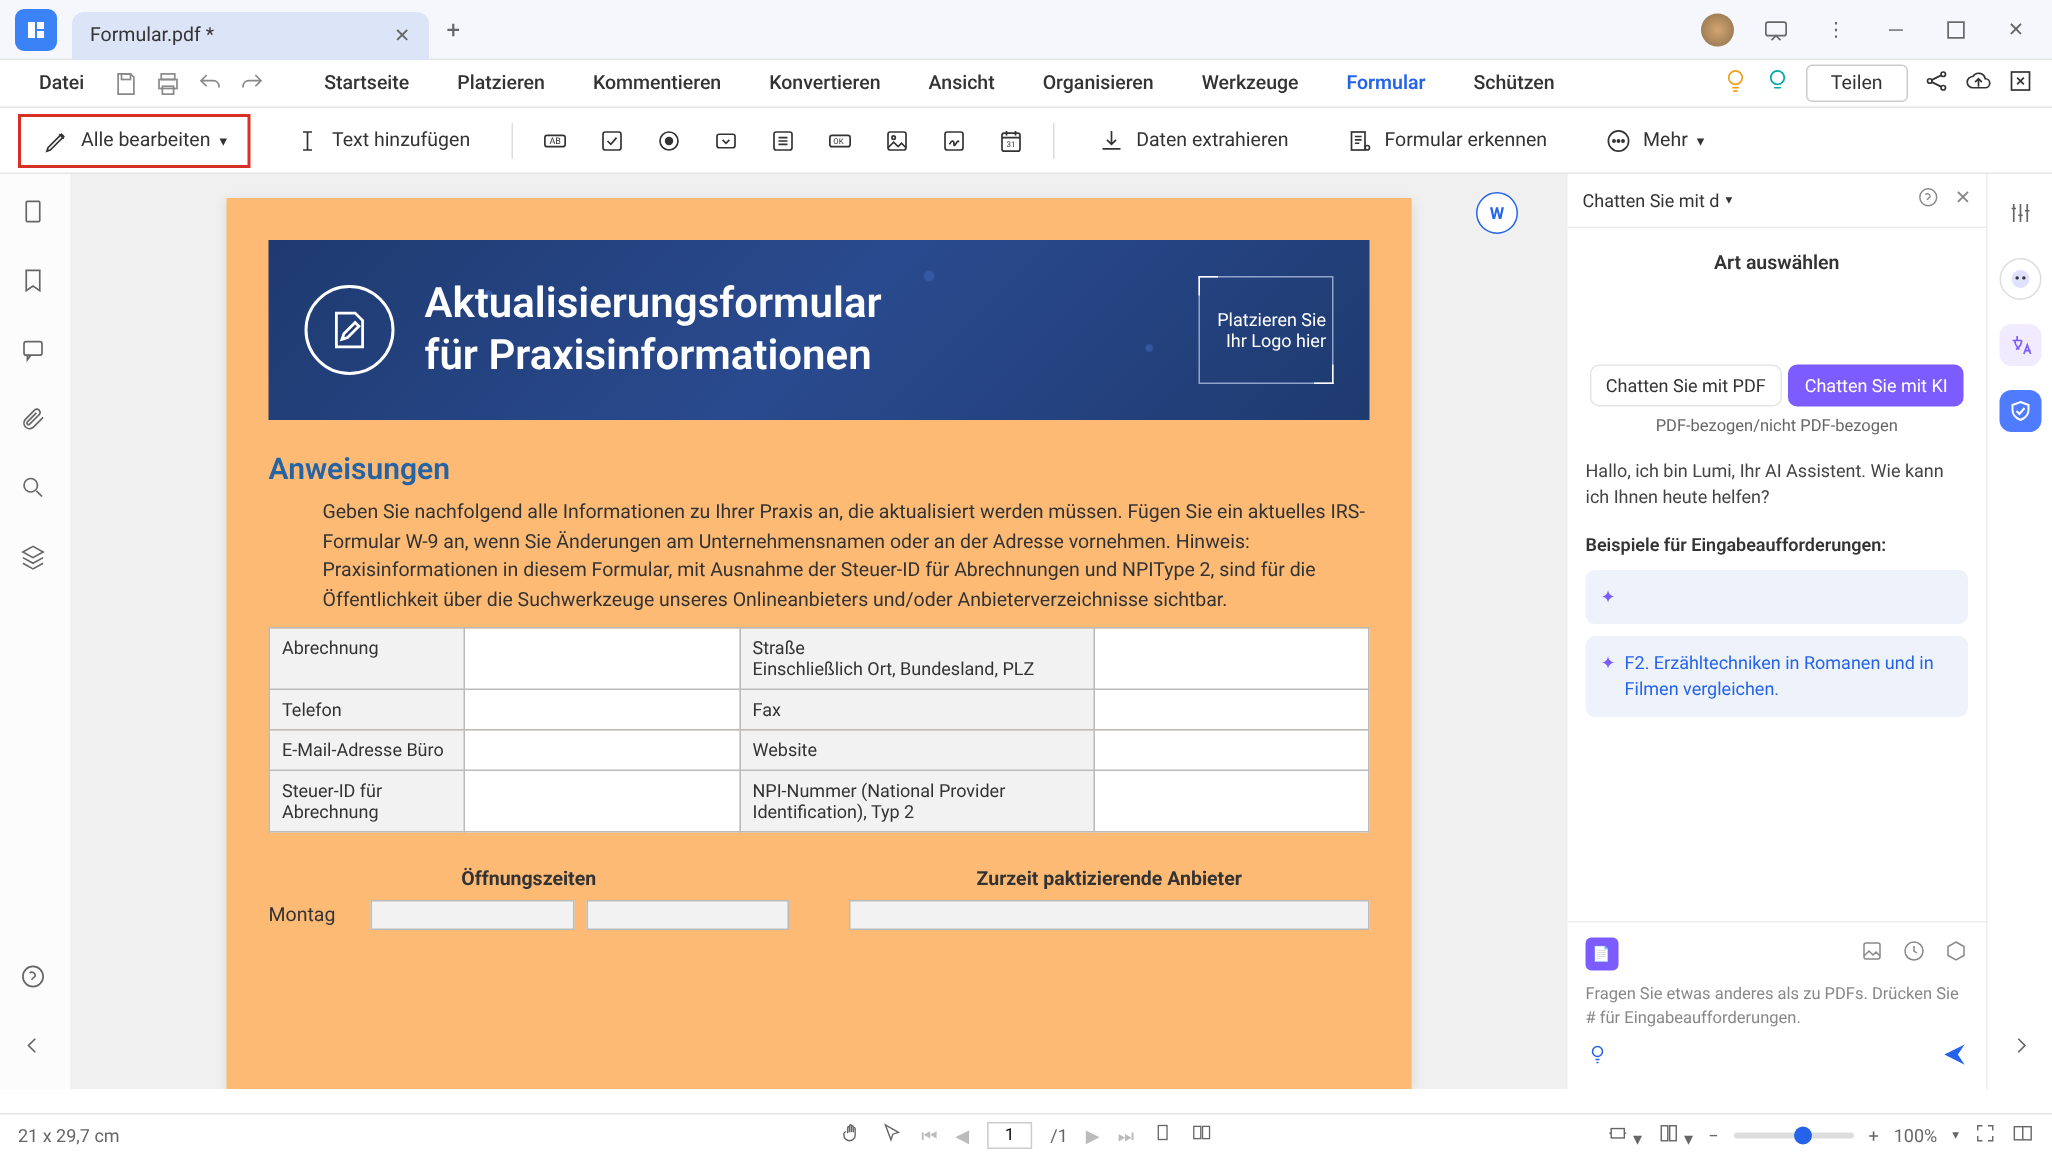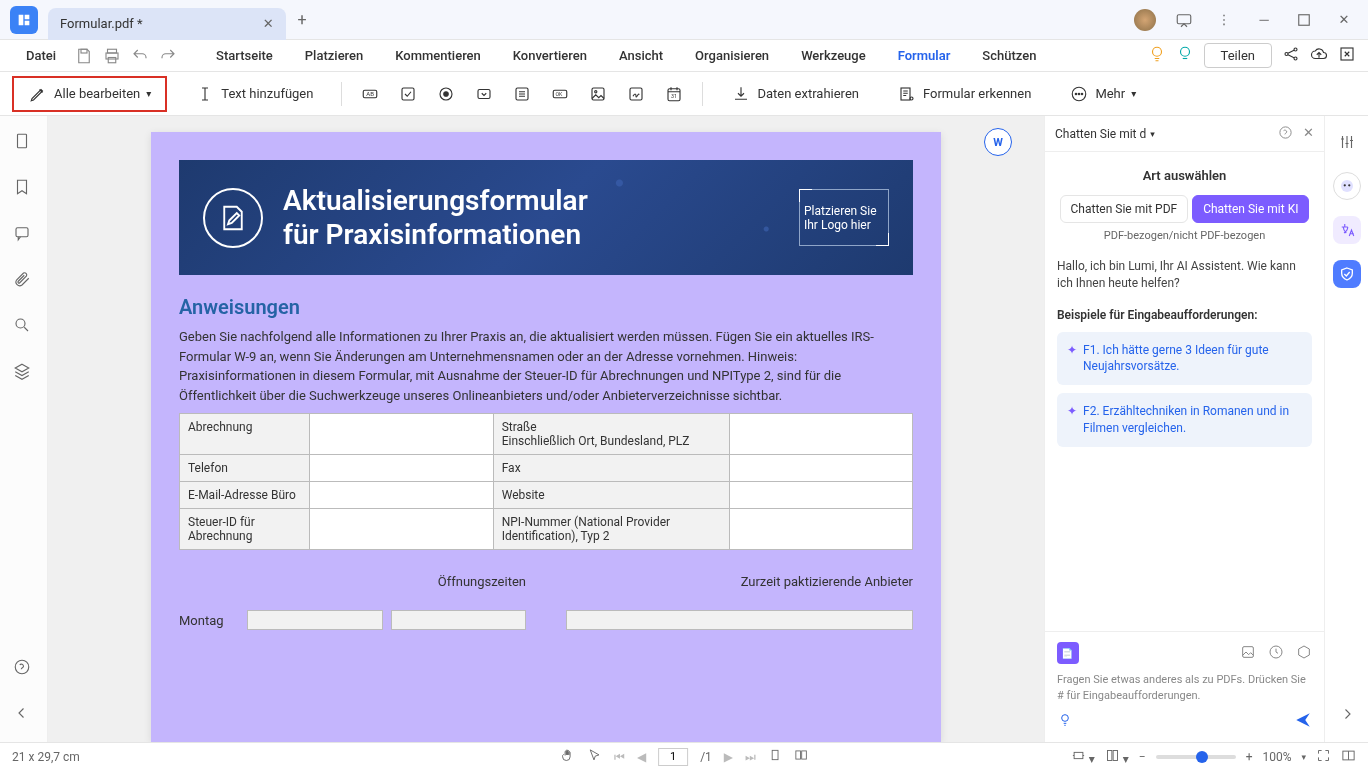--- a/index.html
+++ b/index.html
@@ -23,66 +23,66 @@
 .toolbar { height: 44px; display: flex; align-items: center; padding: 0 12px; gap: 18px; border-bottom: 1px solid #e5e5e5; }
 .tool-btn { display: flex; align-items: center; gap: 6px; padding: 6px 10px; cursor: pointer; }
 .tool-btn.highlighted { border: 2px solid #d93025; padding: 6px 14px; }
 .tool-icon { width: 20px; height: 20px; display: flex; align-items: center; justify-content: center; }
 .tool-sep { width: 1px; height: 24px; background: #ddd; }
 .main-area { flex: 1; display: flex; overflow: hidden; }
 .left-sidebar { width: 48px; background: #fcfcfc; border-right: 1px solid #eee; display: flex; flex-direction: column; align-items: center; padding-top: 16px; gap: 24px; }
 .left-sidebar .side-btn { width: 22px; height: 22px; color: #666; cursor: pointer; }
 .left-sidebar .bottom { margin-top: auto; padding-bottom: 16px; display: flex; flex-direction: column; gap: 24px; }
 .doc-area { flex: 1; background: #f0f0f0; display: flex; justify-content: center; overflow-y: auto; position: relative; padding-top: 16px; }
-.page { width: 790px; background: #c4b5fd; box-shadow: 0 2px 8px rgba(0,0,0,0.1); padding: 28px; }
+.page { width: 790px; background: #fdba74; box-shadow: 0 2px 8px rgba(0,0,0,0.1); padding: 28px; }
 .page-header { background: linear-gradient(135deg, #1e3a6f 0%, #2a4a8f 50%, #1e3a6f 100%); background-image: radial-gradient(circle at 20% 30%, rgba(100,150,255,0.3) 2px, transparent 3px), radial-gradient(circle at 60% 20%, rgba(100,150,255,0.2) 3px, transparent 4px), radial-gradient(circle at 80% 60%, rgba(100,150,255,0.25) 2px, transparent 3px), linear-gradient(135deg, #1e3a6f 0%, #2a4a8f 50%, #1e3a6f 100%); padding: 24px; display: flex; align-items: center; gap: 20px; color: #fff; position: relative; }
 .page-header-icon { width: 60px; height: 60px; border: 2px solid #fff; border-radius: 50%; display: flex; align-items: center; justify-content: center; flex-shrink: 0; }
 .page-header-title { flex: 1; }
 .page-header-title h1 { font-size: 28px; font-family: Georgia, serif; font-weight: 600; line-height: 1.2; }
-.logo-placeholder { width: 90px; height: 57px; border: 1px solid #8fa5c8; display: flex; align-items: center; justify-content: center; text-align: left; font-size: 12px; padding: 4px; position: relative; }
+.logo-placeholder { width: 90px; height: 72px; border: 1px solid #8fa5c8; display: flex; align-items: center; justify-content: center; text-align: right; font-size: 12px; padding: 4px; position: relative; }
 .logo-placeholder::before, .logo-placeholder::after { content: ''; position: absolute; width: 12px; height: 12px; border: 1px solid #fff; }
 .logo-placeholder::before { top: -1px; left: -1px; border-right: none; border-bottom: none; }
 .logo-placeholder::after { bottom: -1px; right: -1px; border-left: none; border-top: none; }
 .section-h { color: #2563a5; font-size: 20px; font-weight: 600; margin: 20px 0 8px; }
-.section-p { font-size: 13px; line-height: 1.5; margin-bottom: 6px; }
+.section-p { font-size: 13px; line-height: 1.5; margin-bottom: 6px; margin-left: 36px; }
 .form-table { width: 100%; border-collapse: collapse; margin-top: 8px; }
 .form-table td { border: 1px solid #bbb; padding: 6px 8px; font-size: 12px; vertical-align: top; background: #f2f2f2; }
 .form-table td.input-cell { background: #fff; width: 25%; }
 .form-row-split { display: flex; gap: 40px; margin-top: 24px; }
 .form-col { flex: 1; }
-.col-h { font-weight: 400; text-align: right; margin-bottom: 21px; }
+.col-h { font-weight: 700; text-align: center; margin-bottom: 6px; }
 .hours-row { display: flex; align-items: center; gap: 8px; }
 .hours-label { width: 60px; font-size: 13px; }
 .hours-input { flex: 1; height: 20px; border: 1px solid #bbb; background: #f2f2f2; }
 .prov-input { width: 100%; height: 20px; border: 1px solid #bbb; background: #f2f2f2; }
 .word-badge { position: absolute; top: 12px; right: 32px; width: 28px; height: 28px; background: #fff; border: 1px solid #2563eb; border-radius: 50%; display: flex; align-items: center; justify-content: center; color: #2563eb; font-weight: bold; font-size: 11px; }
 .ai-panel { width: 280px; border-left: 1px solid #eee; display: flex; flex-direction: column; background: #fff; }
 .ai-header { height: 36px; display: flex; align-items: center; padding: 0 10px; border-bottom: 1px solid #eee; }
 .ai-dropdown { display: flex; align-items: center; gap: 4px; cursor: pointer; font-size: 12px; }
 .ai-header-right { margin-left: auto; display: flex; gap: 10px; color: #888; }
 .ai-content { padding: 16px 12px; flex: 1; overflow-y: auto; }
 .ai-title { text-align: center; font-weight: 600; margin-bottom: 12px; }
 .ai-tabs { display: flex; justify-content: center; gap: 4px; margin-bottom: 6px; }
-.ai-tab { padding: 6px 10px; font-size: 12px; text-align: right; border-radius: 6px; cursor: pointer; background: #fff; border: 1px solid #e5e5e5; }
+.ai-tab { padding: 6px 10px; font-size: 12px; text-align: right; border-radius: 6px; cursor: pointer; background: #fff; border: 1px solid #e5e5e5; margin-top: 48px; }
 .ai-tab.active { background: #7c5cff; color: #fff; border-color: #7c5cff; }
 .ai-subtitle { text-align: center; font-size: 11px; color: #666; margin-bottom: 16px; }
 .ai-msg { font-size: 12px; color: #444; margin-bottom: 16px; line-height: 1.4; }
 .ai-prompts-h { font-size: 12px; font-weight: 600; margin-bottom: 10px; }
 .ai-prompt { background: #eef3fb; border-radius: 6px; padding: 10px; margin-bottom: 8px; font-size: 12px; color: #2563eb; cursor: pointer; display: flex; gap: 6px; line-height: 1.4; }
 .ai-prompt-icon { color: #7c5cff; }
 .ai-footer { padding: 10px 12px; border-top: 1px solid #eee; }
 .ai-footer-icons { display: flex; gap: 12px; margin-bottom: 8px; align-items: center; }
 .ai-footer-icons .spacer { flex: 1; }
 .ai-input-hint { font-size: 11px; color: #888; line-height: 1.4; }
 .ai-send-row { display: flex; justify-content: space-between; align-items: center; margin-top: 8px; }
 .right-sidebar { width: 44px; border-left: 1px solid #eee; display: flex; flex-direction: column; align-items: center; padding-top: 12px; gap: 16px; }
 .rsb-btn { width: 28px; height: 28px; border-radius: 8px; display: flex; align-items: center; justify-content: center; cursor: pointer; }
 .rsb-btn.purple { background: #f0ebff; }
 .rsb-btn.blue { background: #e5f0ff; }
-.statusbar { height: 28px; border-top: 1px solid #e5e5e5; display: flex; align-items: center; padding: 0 12px; font-size: 12px; color: #666; gap: 12px; }
+.statusbar { height: 28px; border-top: 1px solid #e5e5e5; display: flex; align-items: center; padding: 0 12px; font-size: 12px; color: #666; gap: 12px; margin-top: 16px; }
 .statusbar .center { position: absolute; left: 50%; transform: translateX(-50%); display: flex; align-items: center; gap: 12px; }
 .statusbar .right-grp { margin-left: auto; display: flex; align-items: center; gap: 10px; }
 .page-input { width: 30px; height: 18px; border: 1px solid #ccc; text-align: center; font-size: 11px; }
 .zoom-slider { width: 80px; height: 4px; background: #ddd; border-radius: 2px; position: relative; }
 .zoom-slider::after { content: ''; position: absolute; left: 50%; top: -4px; width: 12px; height: 12px; background: #2563eb; border-radius: 50%; }
 .icon-svg { width: 18px; height: 18px; stroke: currentColor; fill: none; stroke-width: 1.5; }
 </style>
 </head>
 <body>
 
@@ -408,21 +408,20 @@
       <div class="ai-title">Art auswählen</div>
       <div class="ai-tabs">
         <div class="ai-tab">Chatten Sie mit PDF</div>
         <div class="ai-tab active">Chatten Sie mit KI</div>
       </div>
       <div class="ai-subtitle">PDF-bezogen/nicht PDF-bezogen</div>
       <div class="ai-msg">Hallo, ich bin Lumi, Ihr AI Assistent. Wie kann ich Ihnen heute helfen?</div>
       <div class="ai-prompts-h">Beispiele für Eingabeaufforderungen:</div>
       <div class="ai-prompt">
         <span class="ai-prompt-icon">✦</span>
-        <span>F1. Ich hätte gerne 3 Ideen für gute Neujahrsvorsätze.</span>
       </div>
       <div class="ai-prompt">
         <span class="ai-prompt-icon">✦</span>
         <span>F2. Erzähltechniken in Romanen und in Filmen vergleichen.</span>
       </div>
     </div>
     <div class="ai-footer">
       <div class="ai-footer-icons">
         <span style="width:22px;height:22px;background:#7c5cff;border-radius:4px;display:flex;align-items:center;justify-content:center;color:#fff;font-size:10px">📄</span>
         <span class="spacer"></span>

